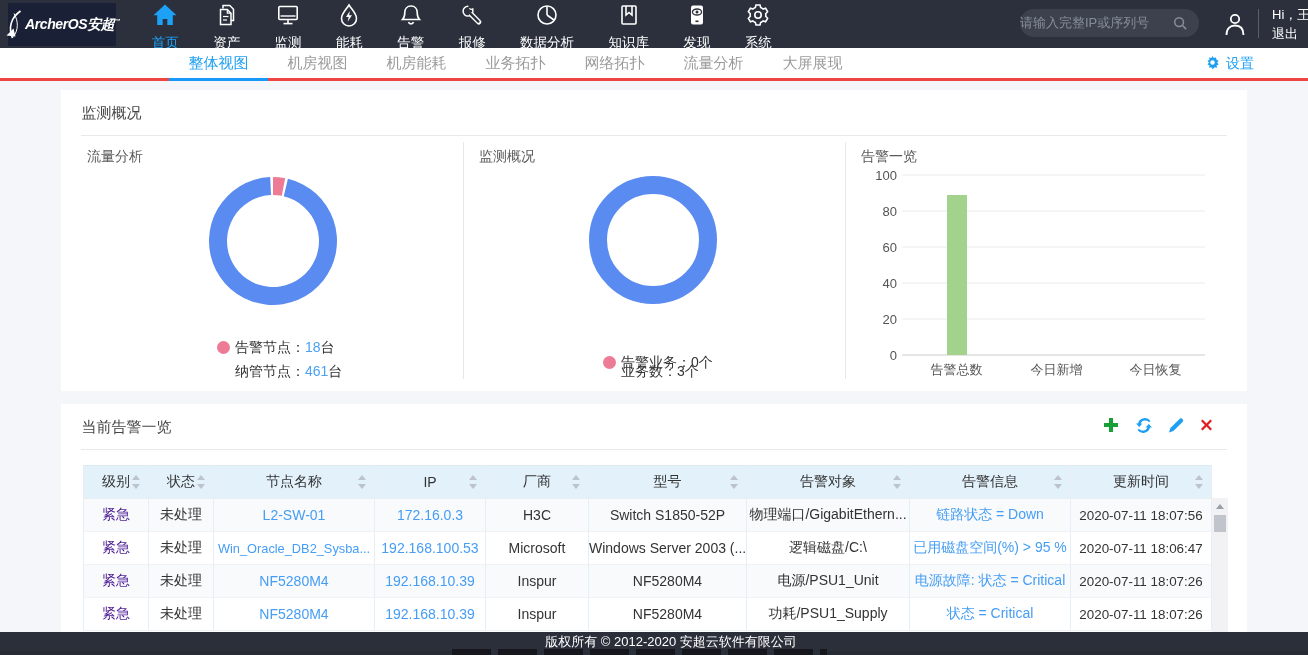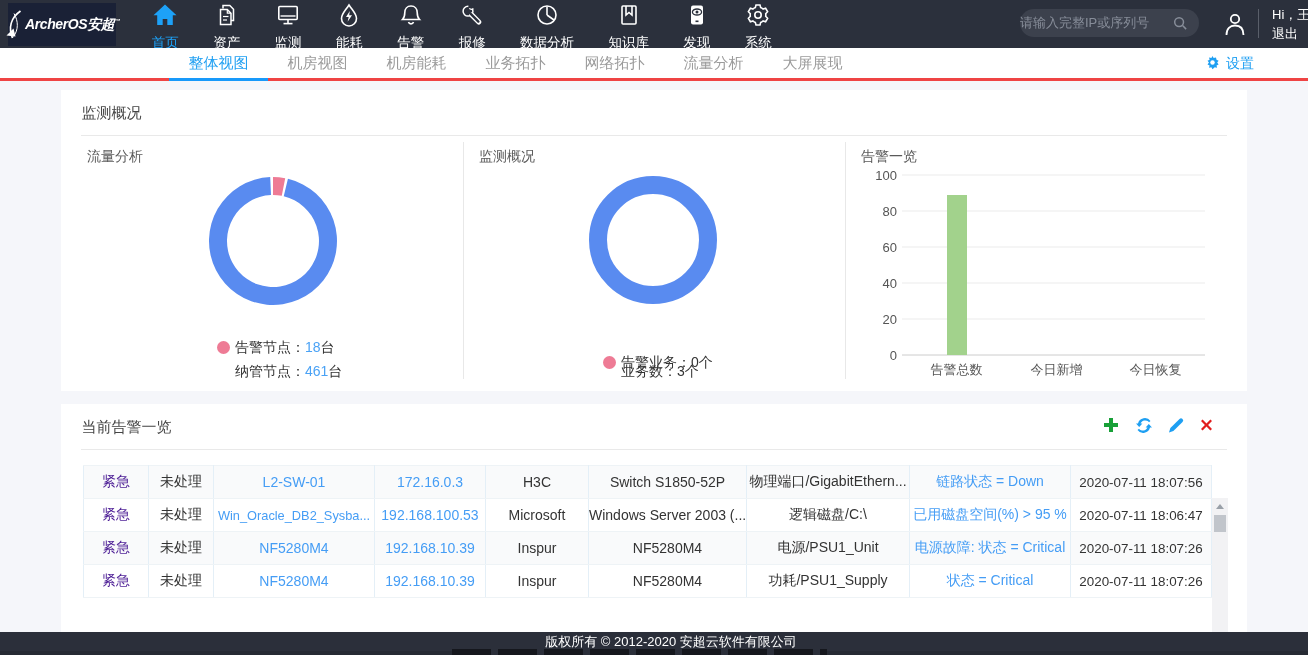--- a/index.html
+++ b/index.html
@@ -271,20 +271,31 @@
       <col style="width:65px">
       <col style="width:161px">
       <col style="width:111px">
       <col style="width:103px">
       <col style="width:158px">
       <col style="width:163px">
       <col style="width:161px">
       <col style="width:141px">
     </colgroup>
   <tbody>
+      <tr>
+        <th>级别<i class="arr"></i></th>
+        <th>状态<i class="arr"></i></th>
+        <th>节点名称<i class="arr"></i></th>
+        <th>IP<i class="arr"></i></th>
+        <th>厂商<i class="arr"></i></th>
+        <th>型号<i class="arr"></i></th>
+        <th>告警对象<i class="arr"></i></th>
+        <th>告警信息<i class="arr"></i></th>
+        <th>更新时间<i class="arr"></i></th>
+      </tr>
   <tr class="odd">
         <td class="red">紧急</td>
         <td>未处理</td>
         <td class="lnk">L2-SW-01</td>
         <td class="lnk">172.16.0.3</td>
         <td>H3C</td>
         <td>Switch S1850-52P</td>
         <td>物理端口/GigabitEthern...</td>
         <td class="lnk">链路状态 = Down</td>
         <td>2020-07-11 18:07:56</td>

